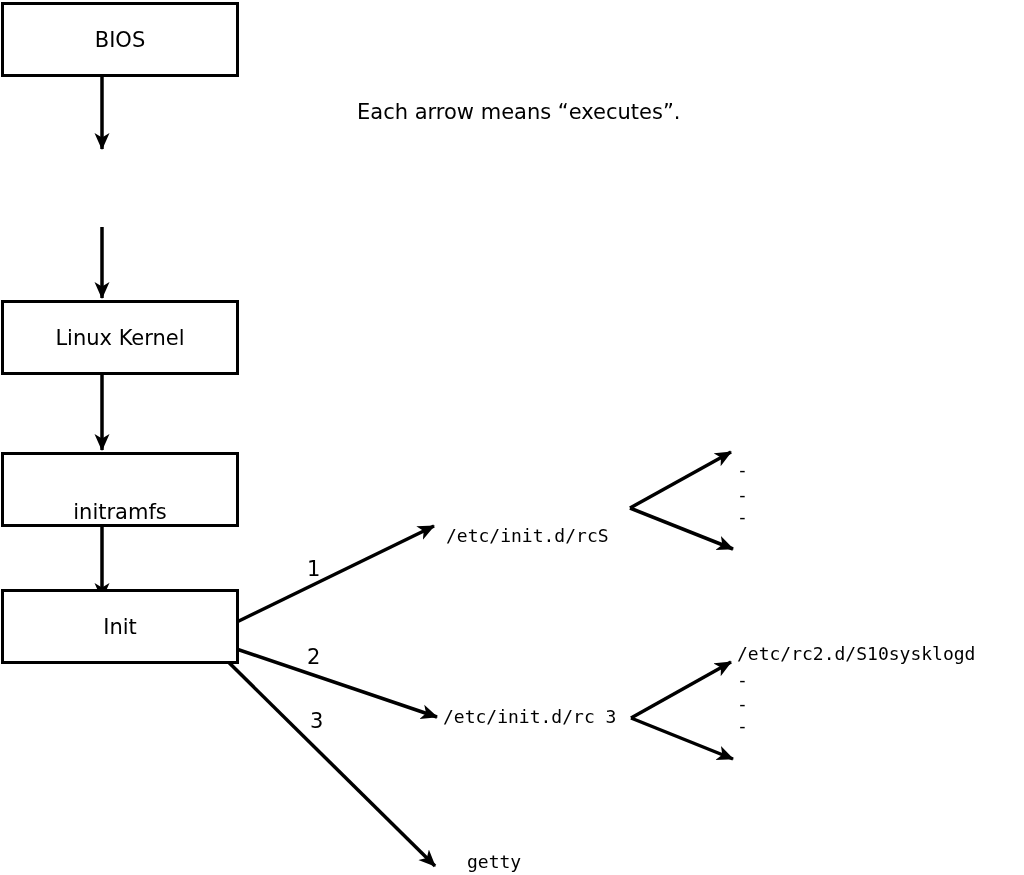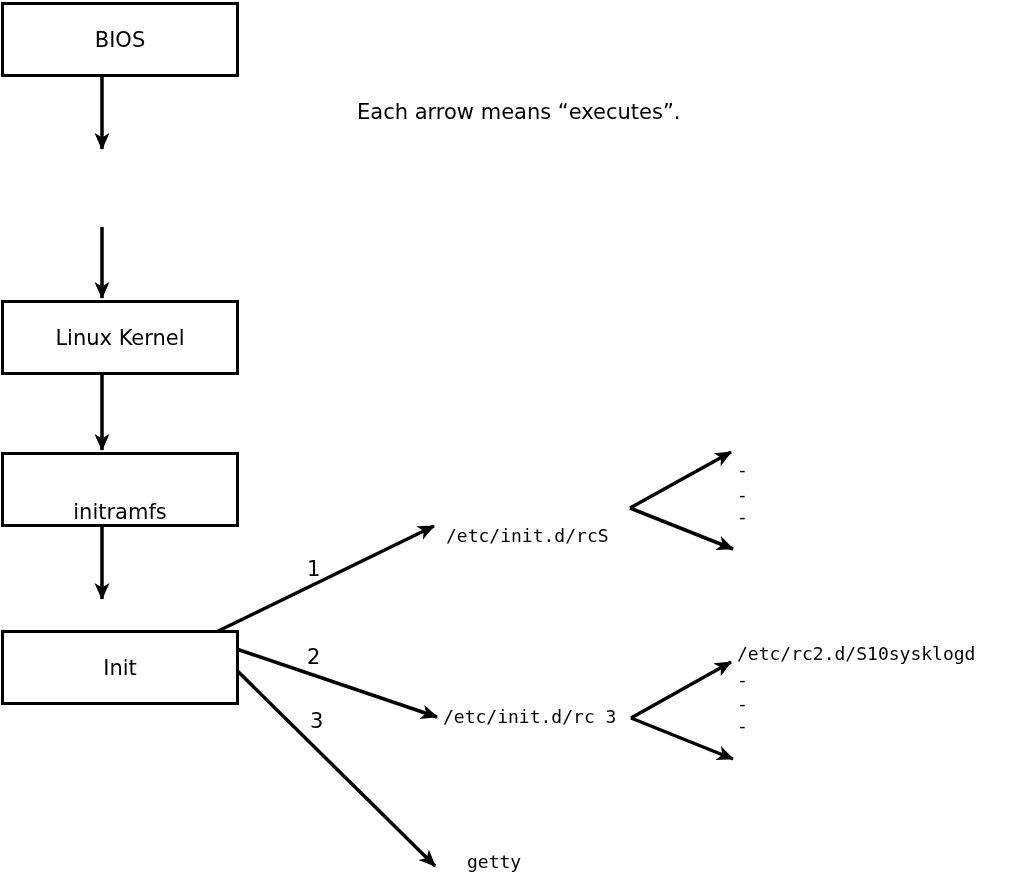--- a/index.html
+++ b/index.html
@@ -92,21 +92,21 @@
 
   <div class="node-box" style="top:2px;">
       <span>BIOS</span>
     </div>
   <div class="node-box" style="top:300px;">
       <span>Linux Kernel</span>
     </div>
   <div class="node-box" style="top:452px;align-items:flex-end;">
       <span>initramfs</span>
     </div>
-  <div class="node-box" style="top:630px;">
+  <div class="node-box" style="top:589px;">
       <span>Init</span>
     </div>
 
   <div class="branch-num" style="left:307px; top:557px;">1</div>
   <div class="branch-num" style="left:307px; top:645px;">2</div>
   <div class="branch-num" style="left:310px; top:709px;">3</div>
 
   <div class="mono-label" style="left:446px; top:497px;margin-top:28px;">/etc/init.d/rcS</div>
   <div class="mono-label" style="left:443px; top:706px;">/etc/init.d/rc 3</div>
   <div class="mono-label" style="left:449px; top:851px;margin-left:18px;">getty</div>

